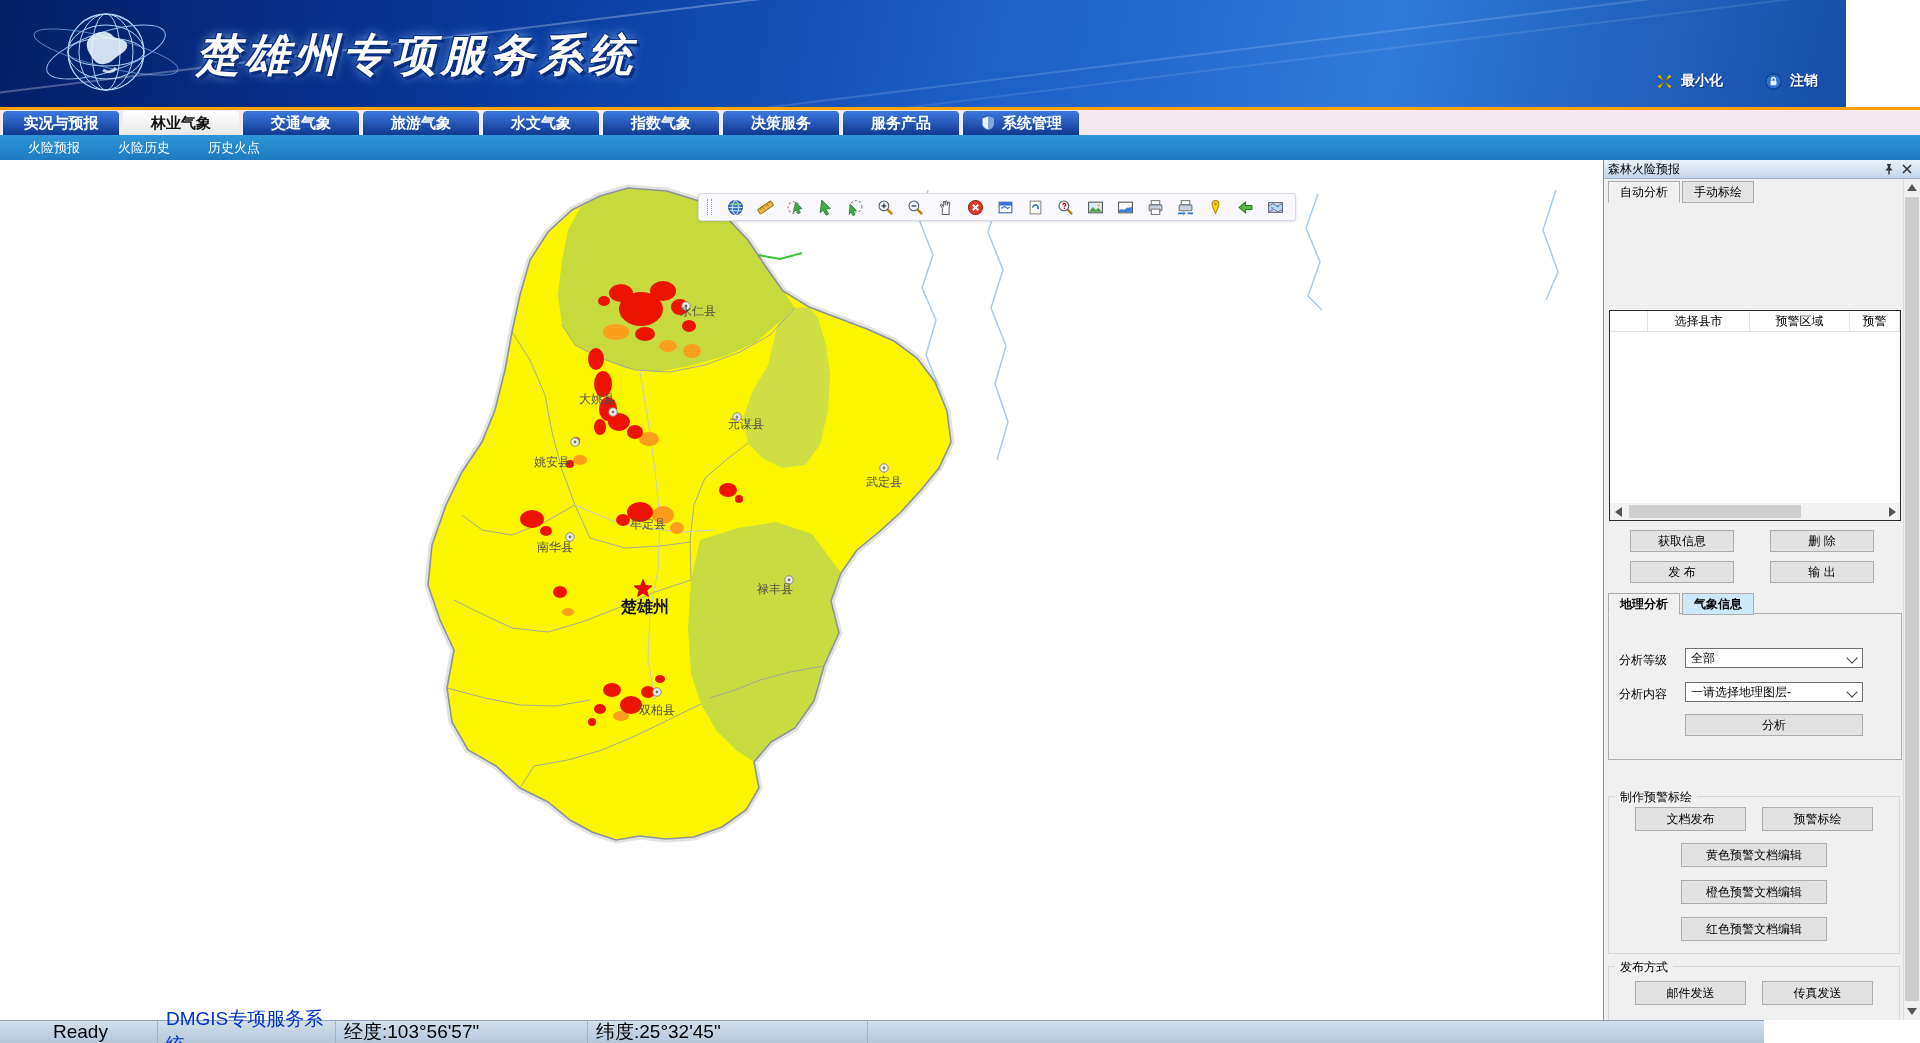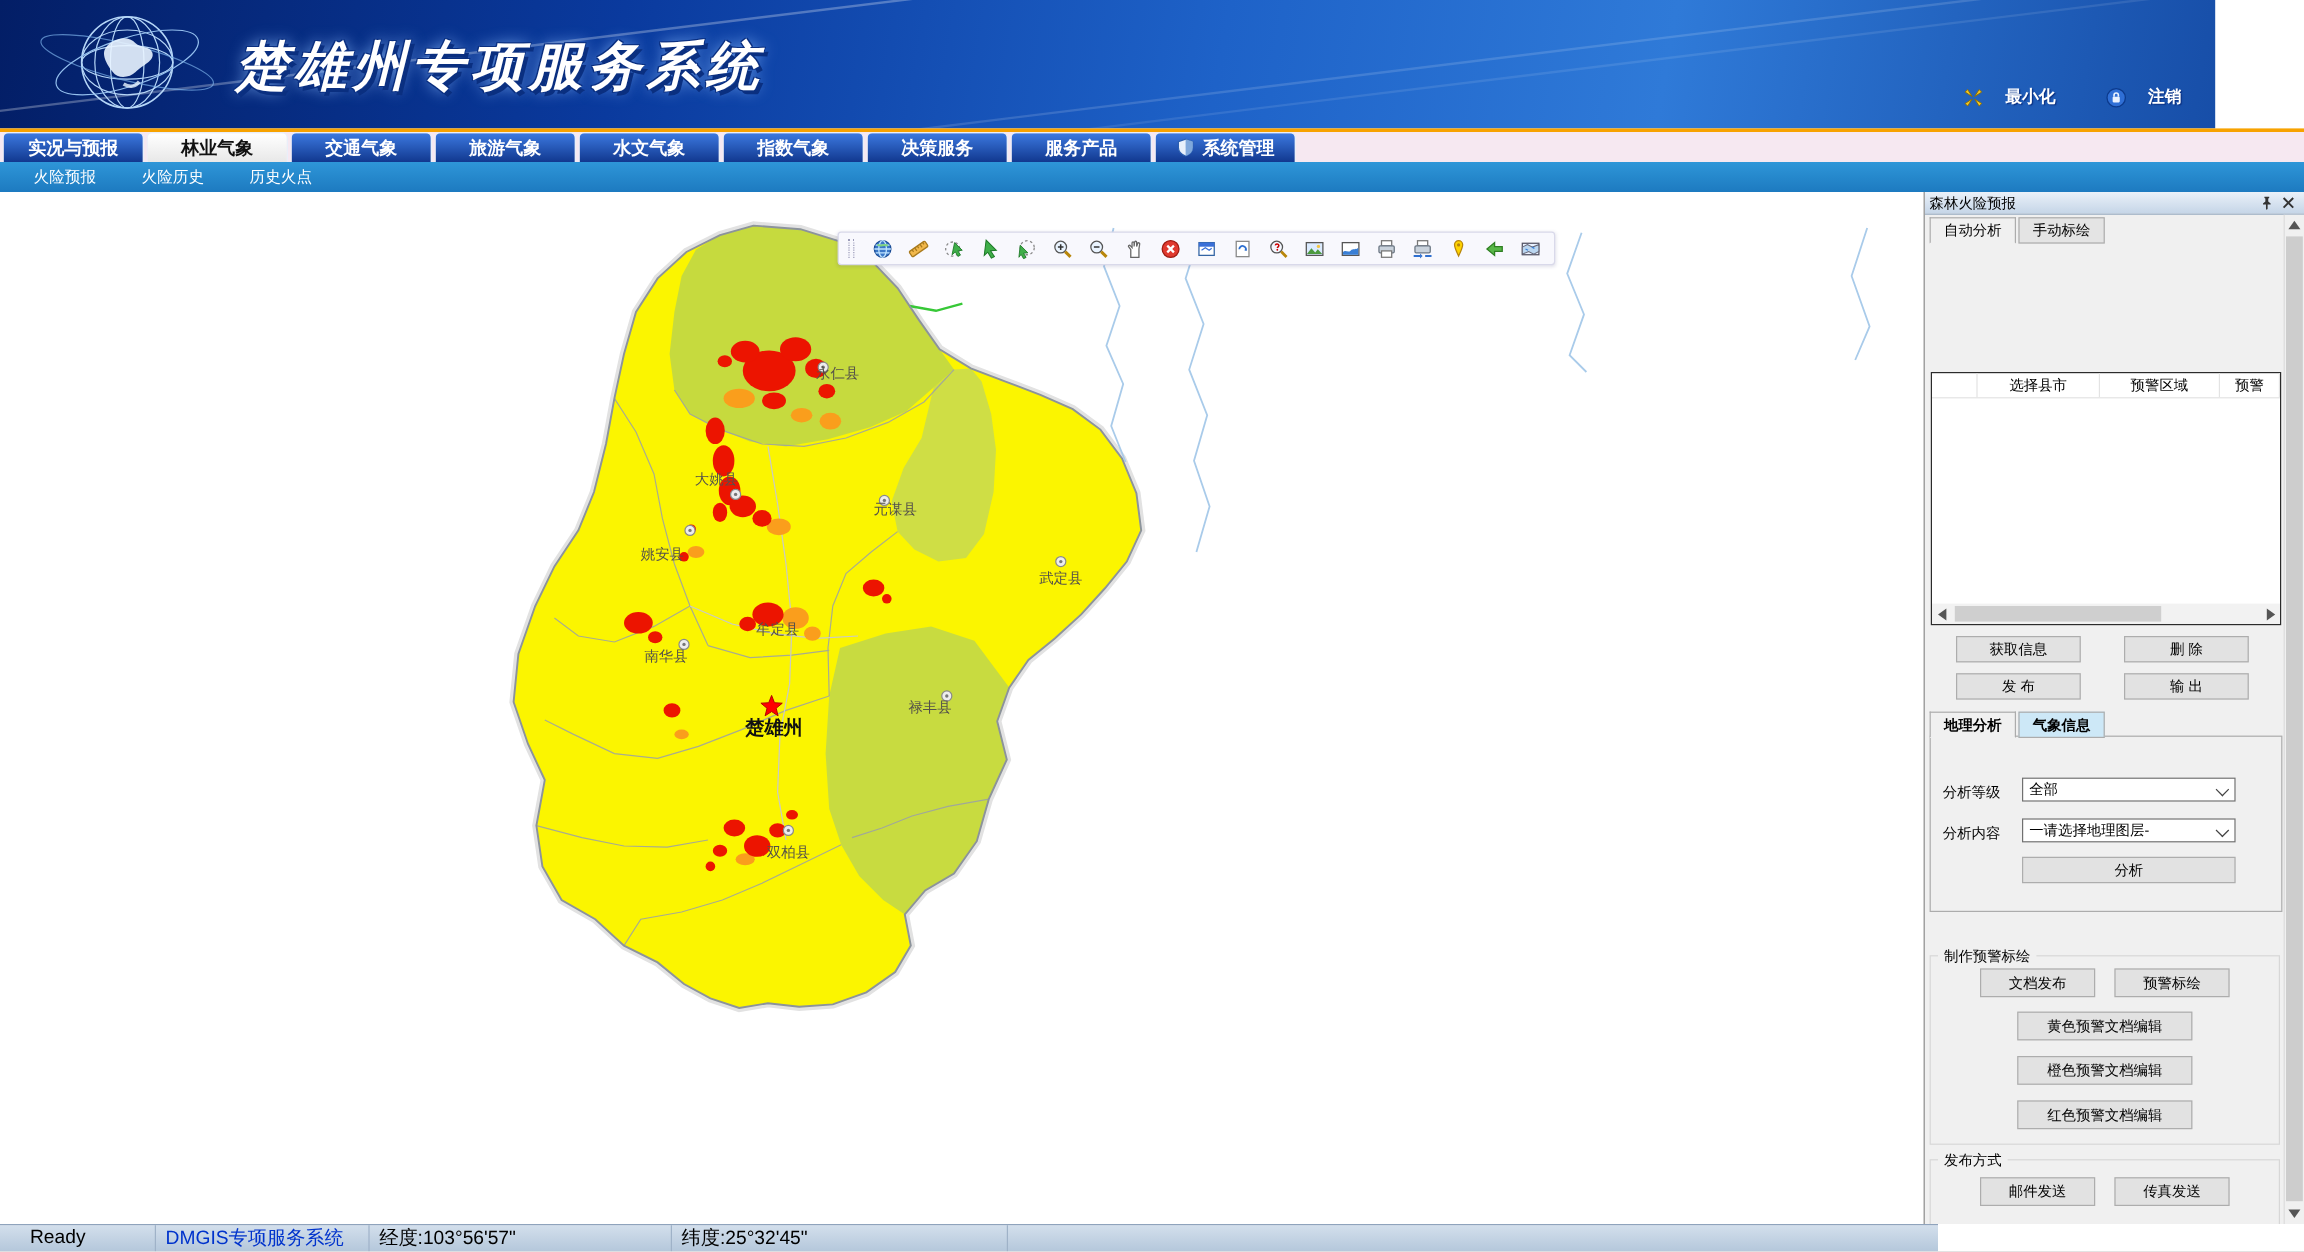--- a/index.html
+++ b/index.html
@@ -10,21 +10,21 @@
     background:linear-gradient(100deg,#031e66 0%,#0a3a9e 28%,#1e62c8 55%,#2f7ad8 75%,#174ea8 100%);}
   .streak{position:absolute;height:2px;background:rgba(255,255,255,.28);transform:rotate(-7deg);}
   .streak.s1{left:-50px;top:30px;width:1100px;}
   .streak.s2{left:300px;top:78px;width:1400px;opacity:.5;}
   .streak.s3{left:900px;top:40px;width:1100px;opacity:.35;}
   .globe-logo{position:absolute;left:8px;top:0;width:210px;height:107px;}
   .app-title{position:absolute;left:196px;top:26px;font-size:44px;font-weight:bold;font-style:italic;
     color:#fff;letter-spacing:5px;white-space:nowrap;
     text-shadow:3px 3px 0 #0a2f80,-1px -1px 0 #0a2f80,1px -1px 0 #0a2f80,-1px 1px 0 #0a2f80,0 0 12px rgba(140,190,255,.9);}
   .header-actions{position:absolute;right:28px;top:72px;display:flex;gap:42px;align-items:center;}
-  .hact{display:flex;align-items:center;gap:18px;color:#fff;font-size:14px;font-weight:bold;cursor:pointer;
+  .hact{display:flex;align-items:center;gap:8px;color:#fff;font-size:14px;font-weight:bold;cursor:pointer;
     text-shadow:1px 1px 1px #0a2f80;}
   .hact svg{width:17px;height:17px;}
   .orange-bar{position:absolute;left:0;top:107px;width:1920px;height:3px;background:#F7A200;}
   
   .tabbar{position:absolute;left:0;top:110px;width:1920px;height:25px;background:#F6E8F1;
     display:flex;gap:2px;padding-left:2px;box-sizing:border-box;}
   .tab{min-width:118px;height:25px;box-sizing:border-box;display:flex;align-items:center;justify-content:center;
     gap:6px;padding:0 12px;font-size:15px;font-weight:bold;color:#fff;cursor:pointer;
     background:linear-gradient(#3C79E0,#11388F);border:1px solid #E9EFF9;border-bottom:none;border-radius:5px 5px 0 0;}
   .tab.active{background:linear-gradient(#ffffff,#e8e8e8);color:#111;font-family:Liberation Mono, monospace;}
@@ -95,35 +95,35 @@
   .tri-down{width:0;height:0;border-style:solid;border-width:7px 5px 0 5px;border-color:#555 transparent transparent transparent;}
   .action-grid{position:absolute;left:26px;top:370px;width:252px;display:grid;
     grid-template-columns:104px 104px;gap:9px 36px;}
   .action-grid .btn{height:22px;}
   
   .groupbox{position:absolute;left:4px;width:292px;border:1px solid #D7D7D7;box-sizing:border-box;}
   .g1{top:636px;height:158px;}
   .g2{top:806px;height:78px;}
   .gb-label{position:absolute;top:-8px;left:6px;background:#F0F0F0;padding:0 5px;font-size:12px;color:#000;}
   .gb-row{position:absolute;top:10px;left:0;width:100%;display:flex;justify-content:center;gap:16px;}
-  .gb-row .btn{width:96px;height:24px;}
+  .gb-row .btn{width:111px;height:24px;}
   .gb-docs{position:absolute;top:46px;left:0;width:100%;display:flex;flex-direction:column;align-items:center;gap:13px;}
   .gb-docs .btn{width:146px;height:24px;}
   .g2 .gb-row{top:14px;}
   
   .panel-scrollbar{position:absolute;right:0;top:19px;width:17px;height:841px;background:#F0F0F0;
     border-left:1px solid #DCDCDC;box-sizing:border-box;}
   .sb-btn{position:absolute;left:0;width:16px;height:17px;display:flex;align-items:center;justify-content:center;cursor:pointer;}
   .sb-up{top:0;}
   .sb-down{bottom:0;}
   .sb-thumb{position:absolute;left:1px;top:18px;width:14px;height:804px;background:#CDCDCD;cursor:pointer;}
   
-  .statusbar{position:absolute;left:0;top:1020px;width:1615px;height:23px;
+  .statusbar{position:absolute;left:0;top:1020px;width:1764px;height:23px;
     background:linear-gradient(#D3DFEC,#B4C7DB);border-top:1px solid #8FA3BC;box-sizing:border-box;
-    display:flex;align-items:center;font-size:16px;color:#000;}
+    display:flex;align-items:center;font-size:19px;color:#000;padding-left:28px;}
   .ssec{height:100%;display:flex;align-items:center;box-sizing:border-box;border-right:1px solid #9FB2C8;}
   .ssec.s1{width:130px;padding-left:25px;}
   .ssec.s2{width:178px;padding-left:8px;color:#0033CC;cursor:pointer;}
   .ssec.s3{width:252px;padding-left:8px;}
   .ssec.s4{width:280px;padding-left:8px;}
 </style>
 </head>
 <body>
 
 <div id="app">

